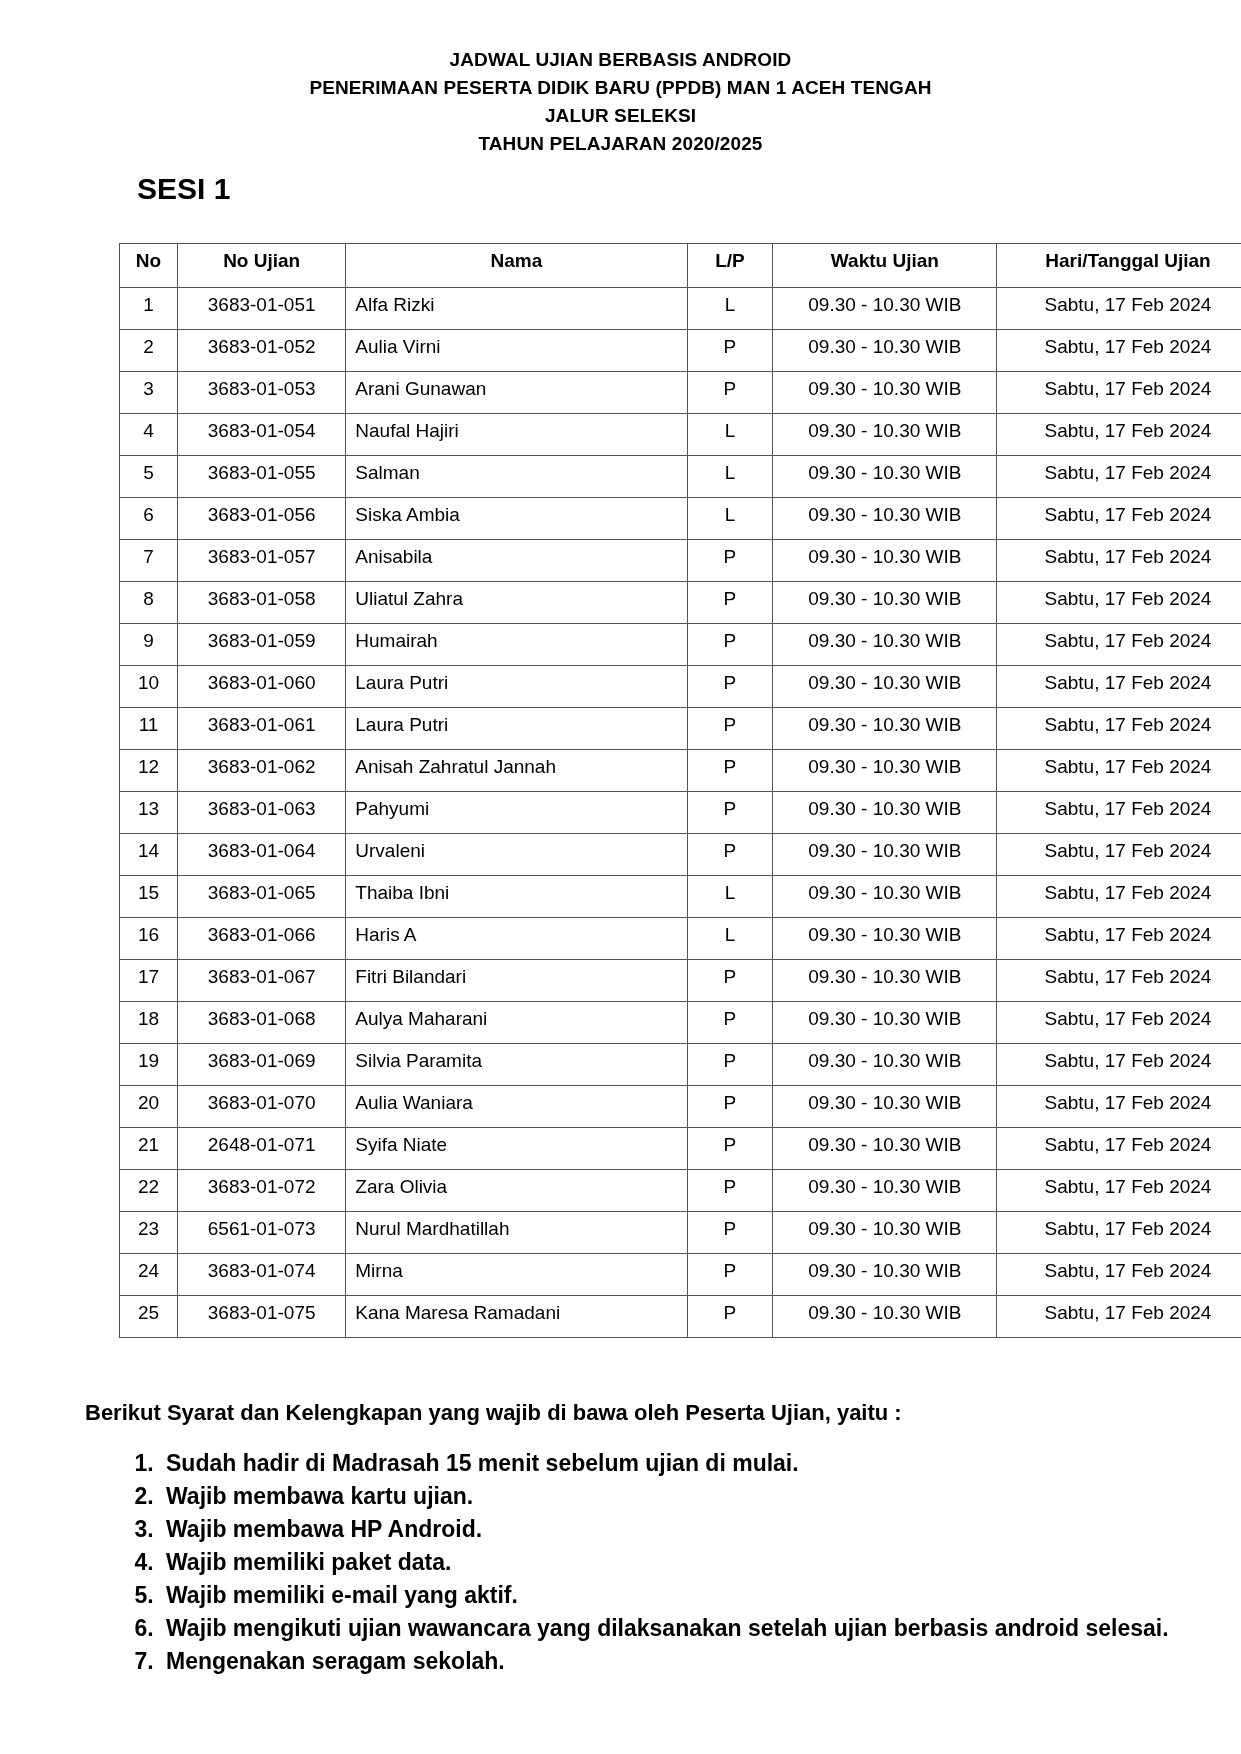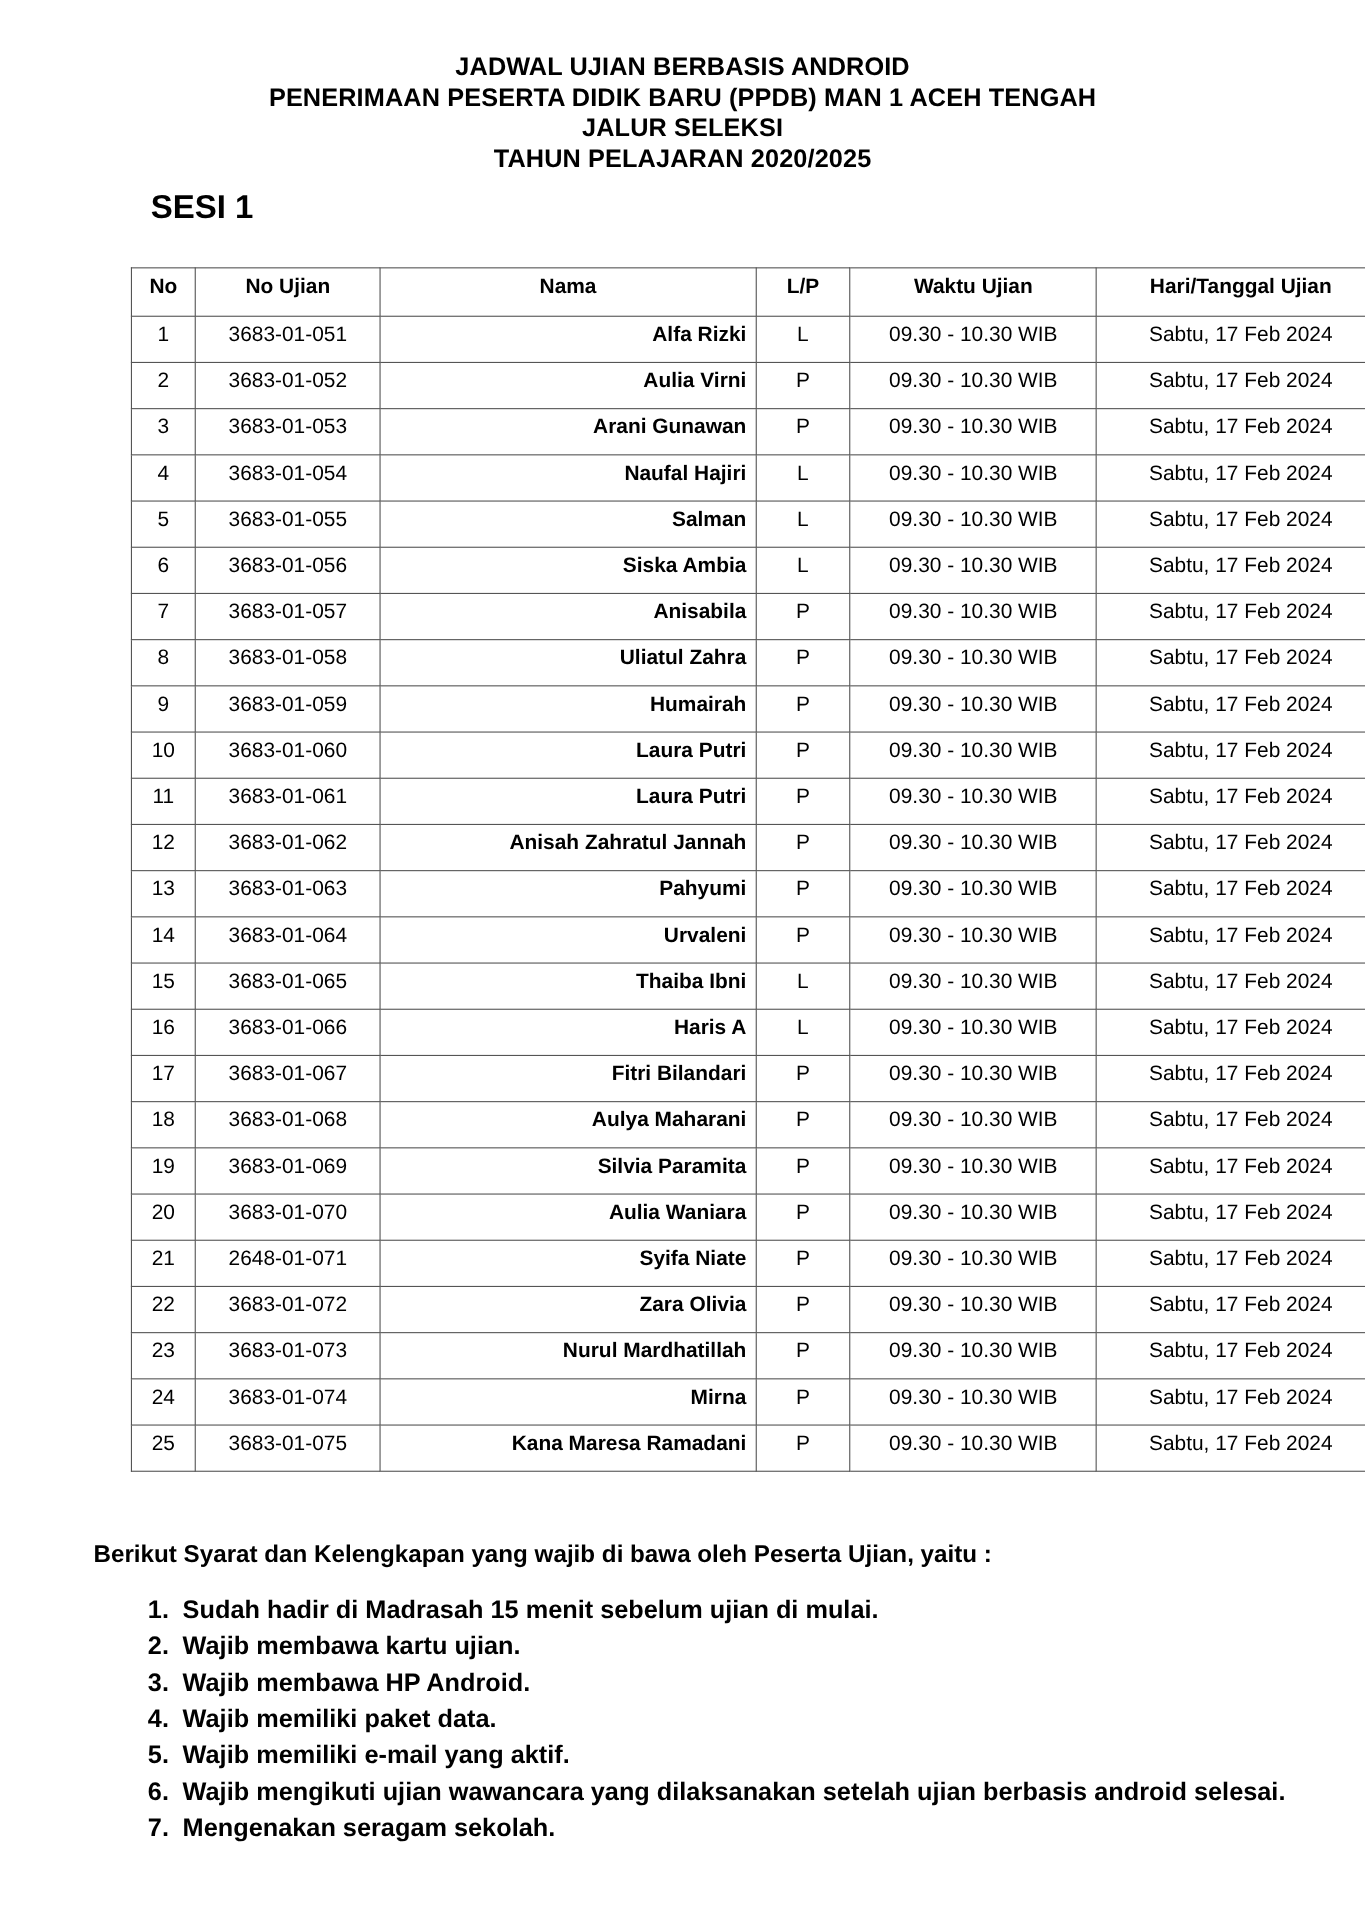--- a/index.html
+++ b/index.html
@@ -1,24 +1,24 @@
 <!DOCTYPE html>
 <html><head>
 <meta charset="utf-8">
 <style>
   html, body { margin:0; padding:0; background:#ffffff; }
   body { width:1241px; height:1754px; position:relative; font-family:"Liberation Sans", sans-serif; color:#000; }
   .title-block { position:absolute; top:46px; left:0; width:1241px; text-align:center; }
-  .title-line { font-weight:bold; font-size:23px; line-height:28px; letter-spacing:0.1px; }
+  .title-line { font-weight:bold; font-size:19px; line-height:28px; letter-spacing:0.1px; }
   .sesi { position:absolute; left:137px; top:172px; font-weight:bold; font-size:30px; }
   table.sched { position:absolute; left:83px; top:243px; border-collapse:collapse; width:1237px; font-size:19px;margin-left:36px; }
   table.sched th, table.sched td { border:1.5px solid #555; height:42px; padding:0 8px; vertical-align:top; padding-top:6px; box-sizing:border-box; white-space:nowrap; }
   table.sched th { font-weight:bold; text-align:center; height:44px; }
   table.sched td { text-align:center; }
-  table.sched td.name { text-align:right; padding-left:23px;font-weight:bold; }
+  table.sched td.name { text-align:left; padding-left:9px; }
   col.c-no { width:50px; } col.c-id { width:145px; } col.c-name { width:294px; }
   col.c-lp { width:74px; } col.c-time { width:193px; } col.c-date { width:226px; } col.c-room { width:83px; }
   .req-intro { position:absolute; left:85px; top:1400px; font-weight:bold; font-size:22px; }
   ol.req { position:absolute; left:105px; top:1447px; margin:0; padding:0 0 0 55px; font-weight:bold; font-size:23px; }
   ol.req li { line-height:33px; padding-left:6px; }
 </style>
 </head>
 <body>
 
 <div class="title-block">
@@ -245,21 +245,21 @@
         <td>22</td>
         <td>3683-01-072</td>
         <td class="name">Zara Olivia</td>
         <td>P</td>
         <td>09.30 - 10.30 WIB</td>
         <td>Sabtu, 17 Feb 2024</td>
         <td>1</td>
       </tr>
       <tr>
         <td>23</td>
-        <td>3683-01-073</td>
+        <td>6561-01-073</td>
         <td class="name">Nurul Mardhatillah</td>
         <td>P</td>
         <td>09.30 - 10.30 WIB</td>
         <td>Sabtu, 17 Feb 2024</td>
         <td>1</td>
       </tr>
       <tr>
         <td>24</td>
         <td>3683-01-074</td>
         <td class="name">Mirna</td>

